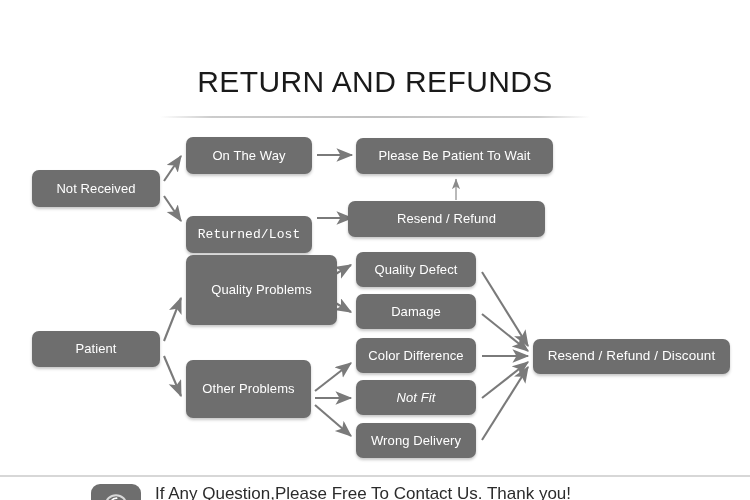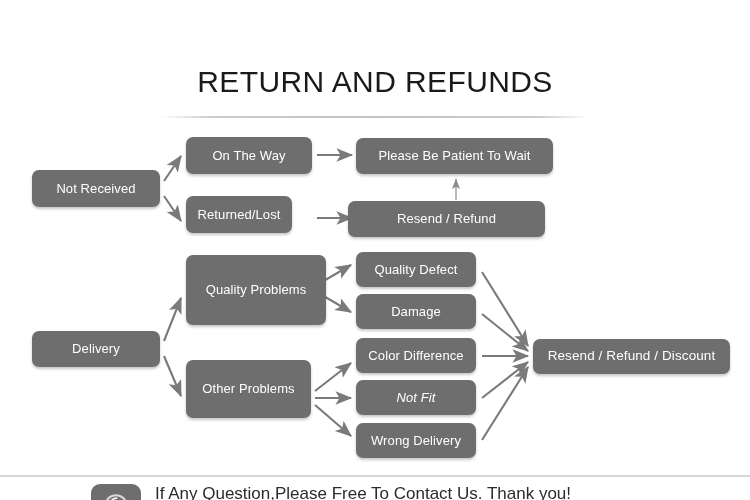--- a/index.html
+++ b/index.html
@@ -168,37 +168,37 @@
   </svg>
 
   <div class="node" style="left:32px; top:122px; width:128px; height:37px;">
     <span>Not Received</span>
   </div>
 
   <div class="node" style="left:186px; top:89px; width:126px; height:37px;">
     <span>On The Way</span>
   </div>
 
-  <div class="node" style="left:186px; top:148px; width:106px; height:37px;">
+  <div class="node" style="left:186px; top:168px; width:126px; height:37px;font-family:Liberation Mono, monospace;">
     <span>Returned/Lost</span>
   </div>
 
   <div class="node" style="left:356px; top:90px; width:197px; height:36px;">
     <span>Please Be Patient To Wait</span>
   </div>
 
   <div class="node" style="left:348px; top:153px; width:197px; height:36px;">
     <span>Resend / Refund</span>
   </div>
 
   <div class="node" style="left:32px; top:283px; width:128px; height:36px;">
-    <span>Delivery</span>
-  </div>
-
-  <div class="node" style="left:186px; top:207px; width:140px; height:70px;">
+    <span>Patient</span>
+  </div>
+
+  <div class="node" style="left:186px; top:207px; width:151px; height:70px;">
     <span>Quality Problems</span>
   </div>
 
   <div class="node" style="left:186px; top:312px; width:125px; height:58px;">
     <span>Other Problems</span>
   </div>
 
   <div class="node" style="left:356px; top:204px; width:120px; height:35px;">
     <span>Quality Defect</span>
   </div>

